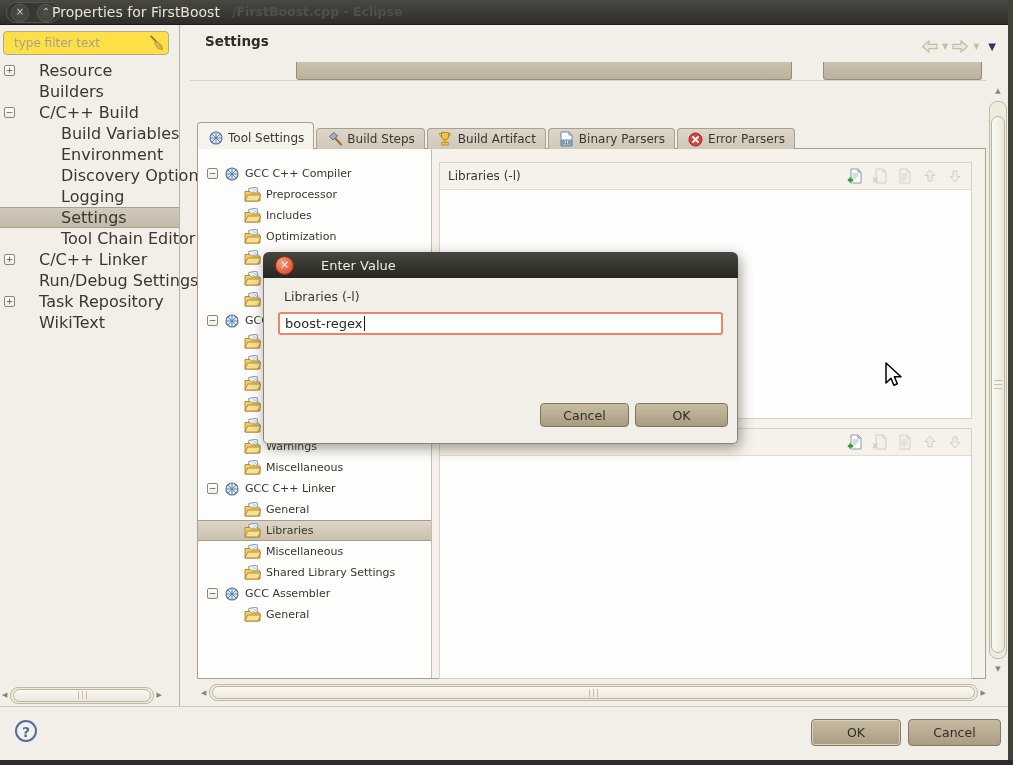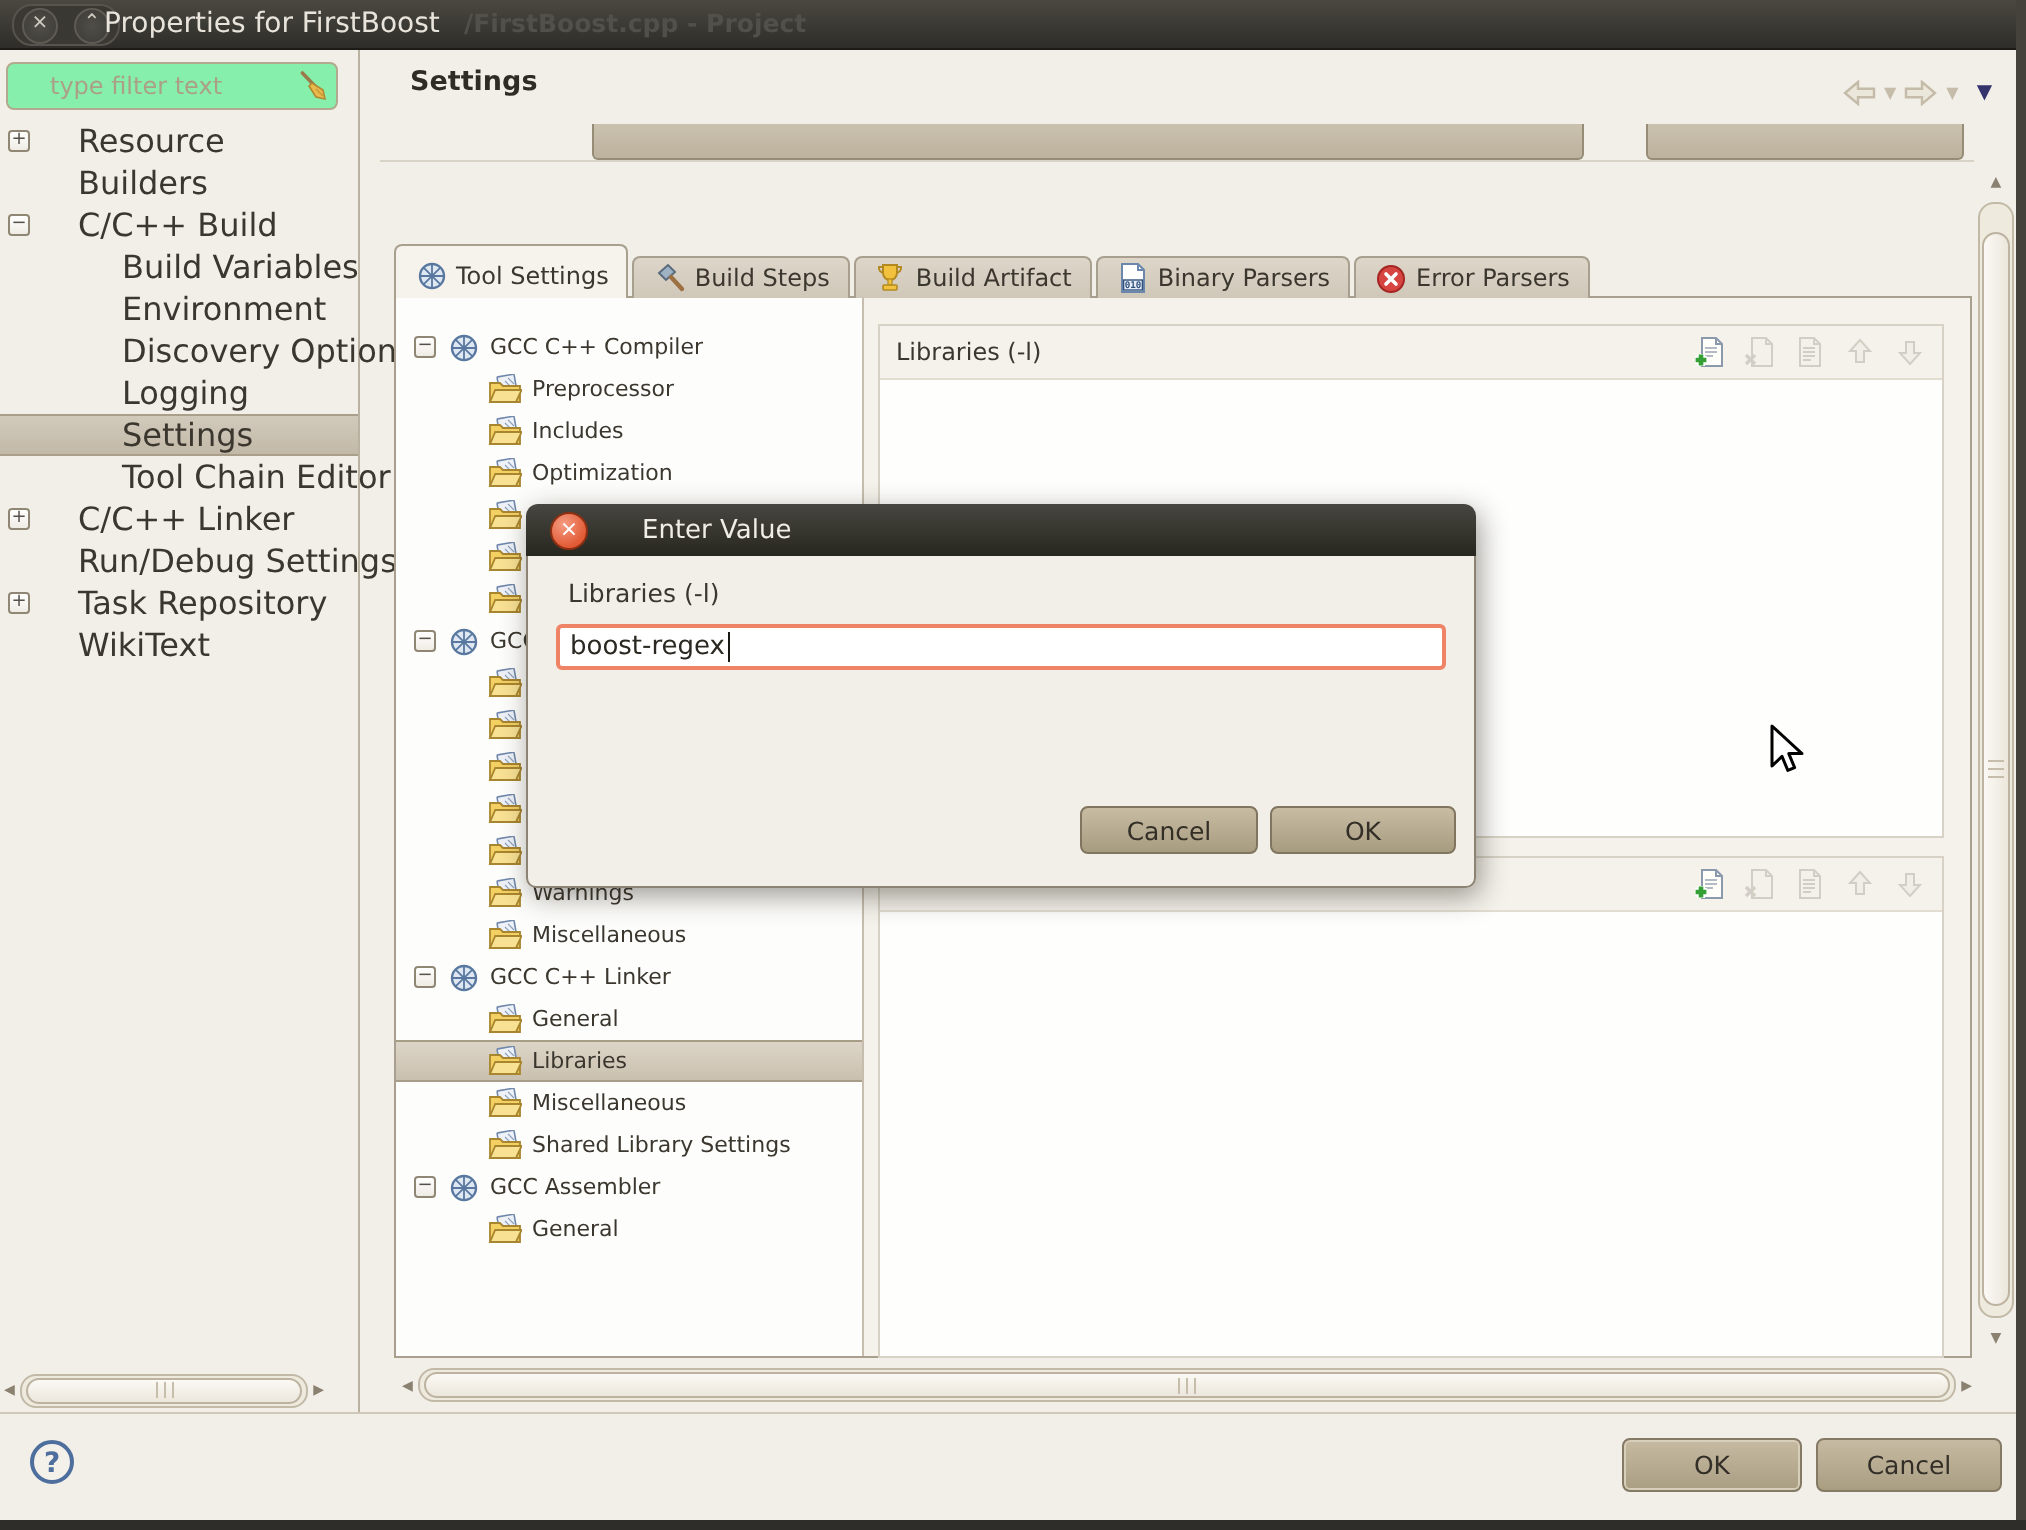--- a/index.html
+++ b/index.html
@@ -14,21 +14,21 @@
   .win-pill{position:absolute;left:6px;top:2px;width:52px;height:19px;border-radius:10px;
     background:#3a3833;border:1px solid #56544d;display:flex;align-items:center;justify-content:space-around;}
   .win-btn{width:16px;height:16px;border-radius:50%;background:radial-gradient(#504e48,#3d3b36);
     border:1px solid #5d5b53;color:#cfccc2;font-size:10px;line-height:14px;text-align:center;cursor:default;}
   .win-title{position:absolute;left:52px;top:4px;font-weight:normal;font-size:14px;color:#e8e4db;white-space:nowrap;}
   .win-bgtitle{position:absolute;left:232px;top:4px;font-weight:bold;font-size:12.5px;color:#51504a;white-space:nowrap;}
   
   .sidebar-divider{position:absolute;left:179px;top:24px;width:1px;height:683px;background:#bab2a1;}
   .filter-wrap{position:absolute;left:3px;top:31px;width:166px;height:24px;}
   .filter-input{width:100%;height:100%;box-sizing:border-box;border:1px solid #b3a98f;border-radius:4px;
-    background:#86efac;padding:0 22px 0 21px;font-family:inherit;font-size:12px;color:#6d665a;outline:none;}
+    background:#fde047;padding:0 22px 0 10px;font-family:inherit;font-size:12px;color:#6d665a;outline:none;}
   .filter-input::placeholder{color:#ab9f87;}
   .filter-broom{position:absolute;right:5px;top:4px;width:15px;height:16px;}
   .side-tree{position:absolute;left:0;top:60px;width:179px;}
   .srow{height:21px;display:flex;align-items:center;cursor:default;}
   .srow.sel{background:linear-gradient(#d2cabc,#c1b8a7);box-shadow:inset 0 1px 0 #a99f8a, inset 0 -1px 0 #a99f8a;}
   .expbox{margin-left:4px;width:11px;height:11px;box-sizing:border-box;border:1px solid #8f8774;border-radius:2px;
     background:linear-gradient(#ffffff,#efece4);font-size:9px;line-height:8px;text-align:center;color:#55514a;flex:0 0 auto;}
   .expspacer{margin-left:4px;width:11px;flex:0 0 auto;}
   .expspacer.lvl1{width:33px;}
   .slabel{margin-left:24px;white-space:nowrap;font-size:16px;color:#3b372f;}
@@ -123,21 +123,21 @@
 </style>
 </head>
 <body>
 
 <div class="titlebar">
   <div class="win-pill">
     <div class="win-btn">×</div>
     <div class="win-btn">⌃</div>
   </div>
   <div class="win-title">Properties for FirstBoost</div>
-  <div class="win-bgtitle">/FirstBoost.cpp - Project</div>
+  <div class="win-bgtitle">/FirstBoost.cpp - Eclipse</div>
 </div>
 
 <div class="sidebar-divider"></div>
 
 <div class="filter-wrap">
   <input class="filter-input" type="text" placeholder="type filter text" style="">
   <span class="filter-broom">
     <svg width="15" height="16" viewBox="0 0 15 16">
       <path d="M2.2 1.5l6 6.2" stroke="#9a7a4a" stroke-width="1.8" stroke-linecap="round" fill="none"></path>
       <path d="M7 6.5l5.5 3.5 1 4.5-4.5-1L5.5 8z" fill="#e9b94d" stroke="#b08830" stroke-width="0.8"></path>

